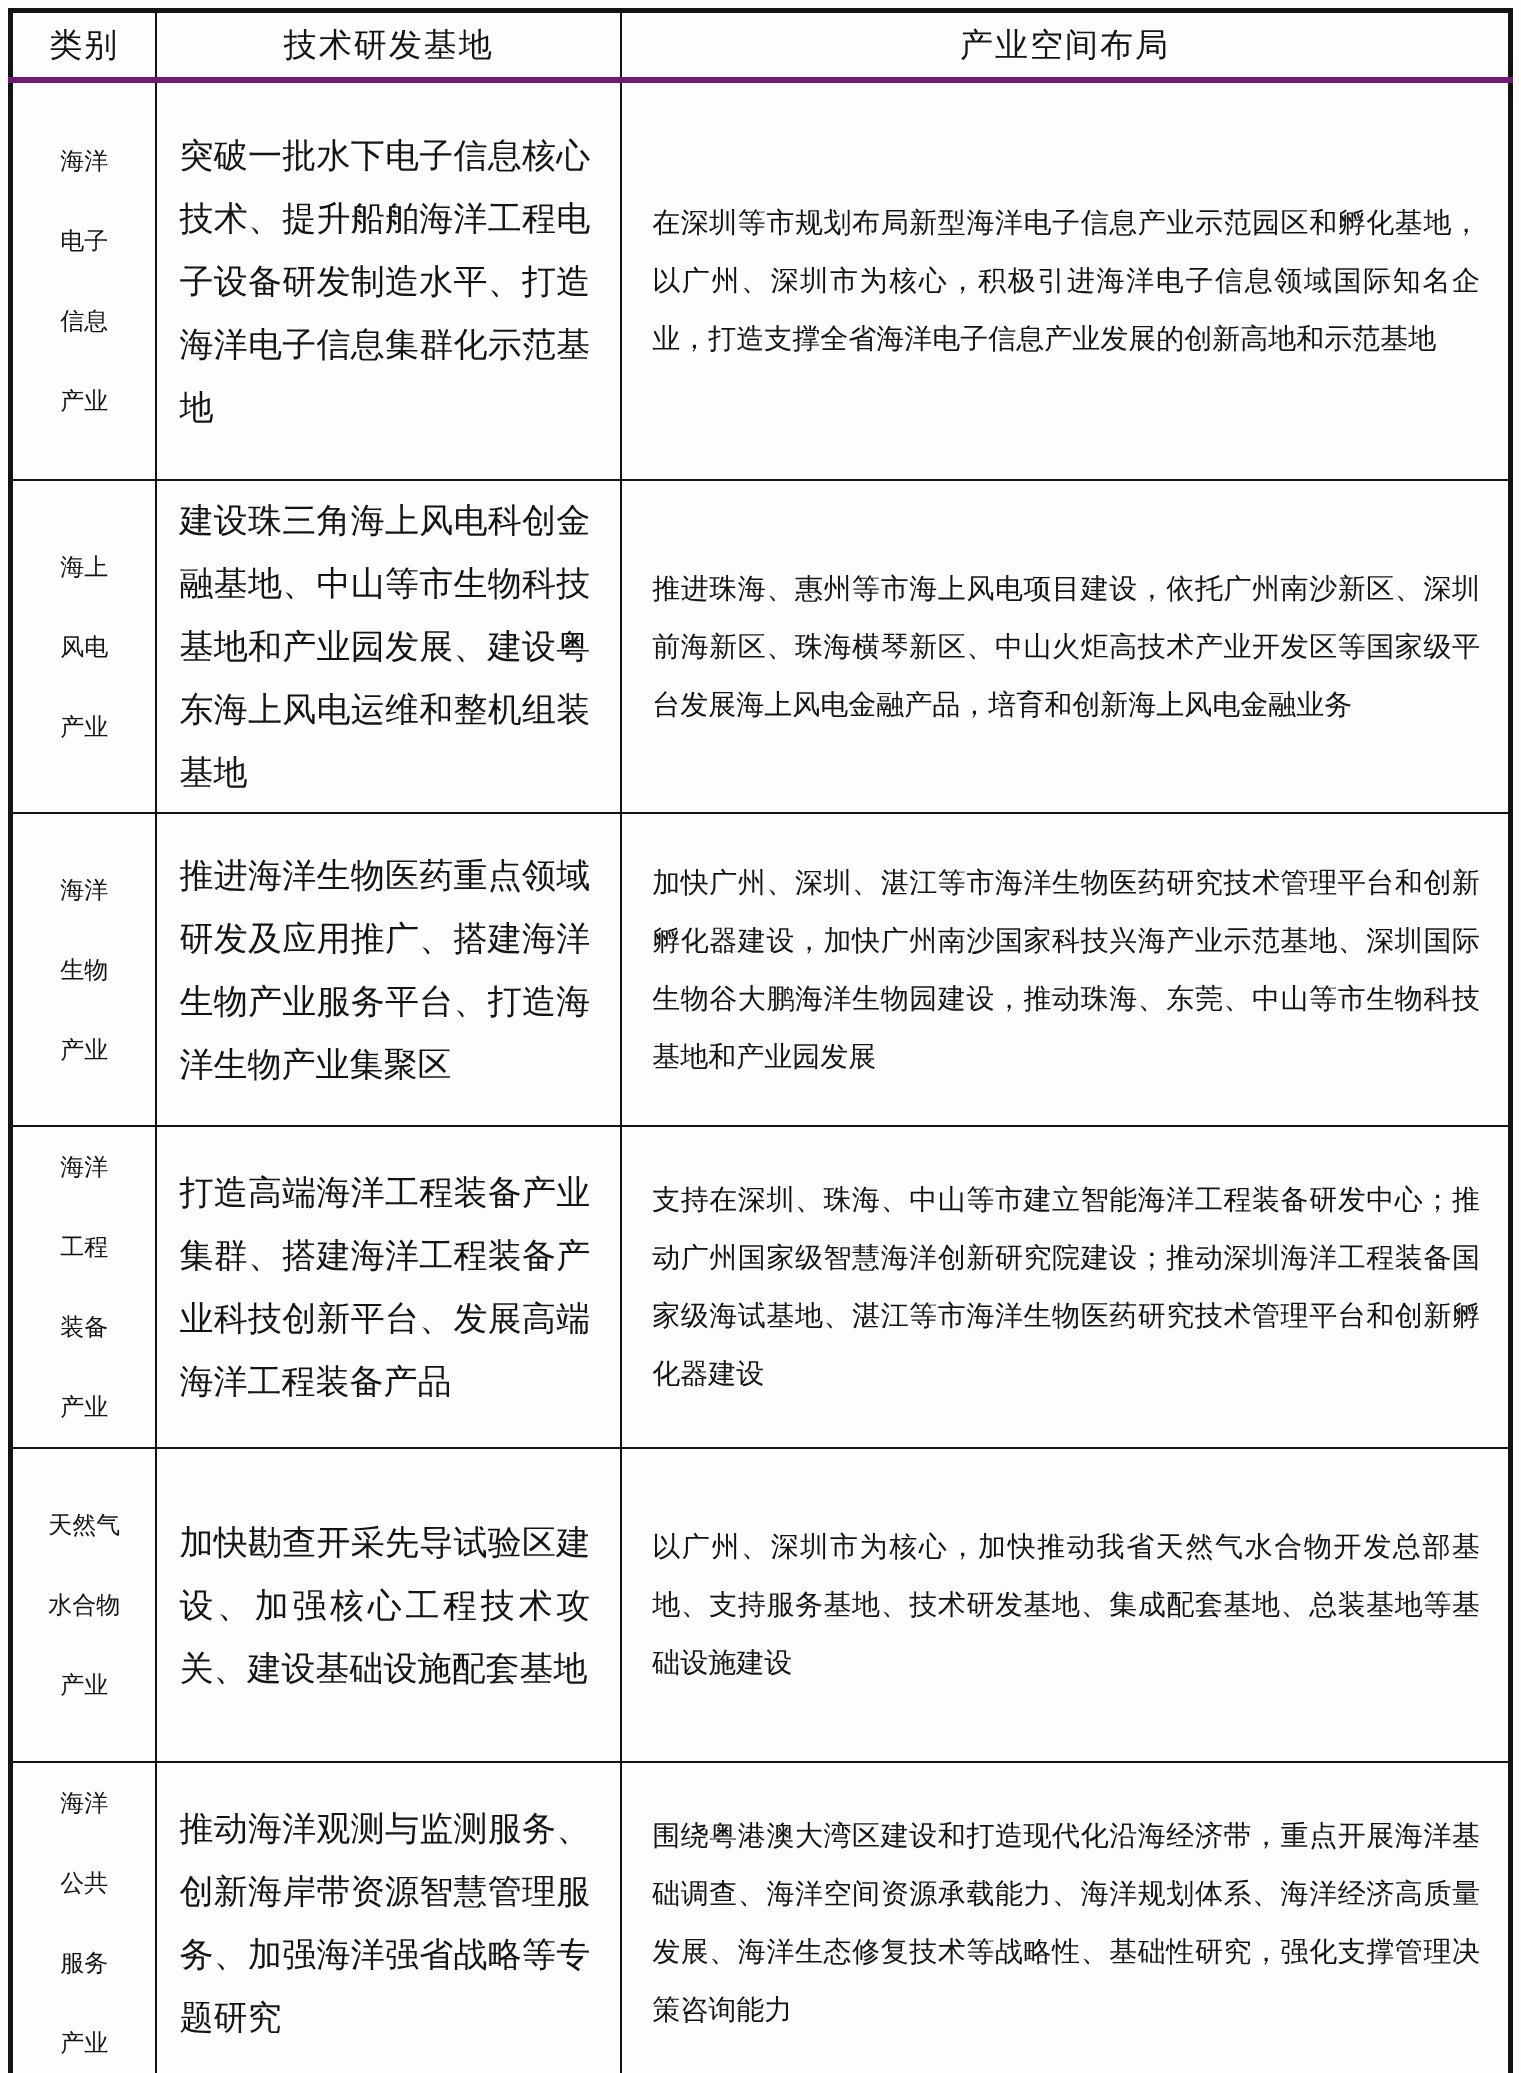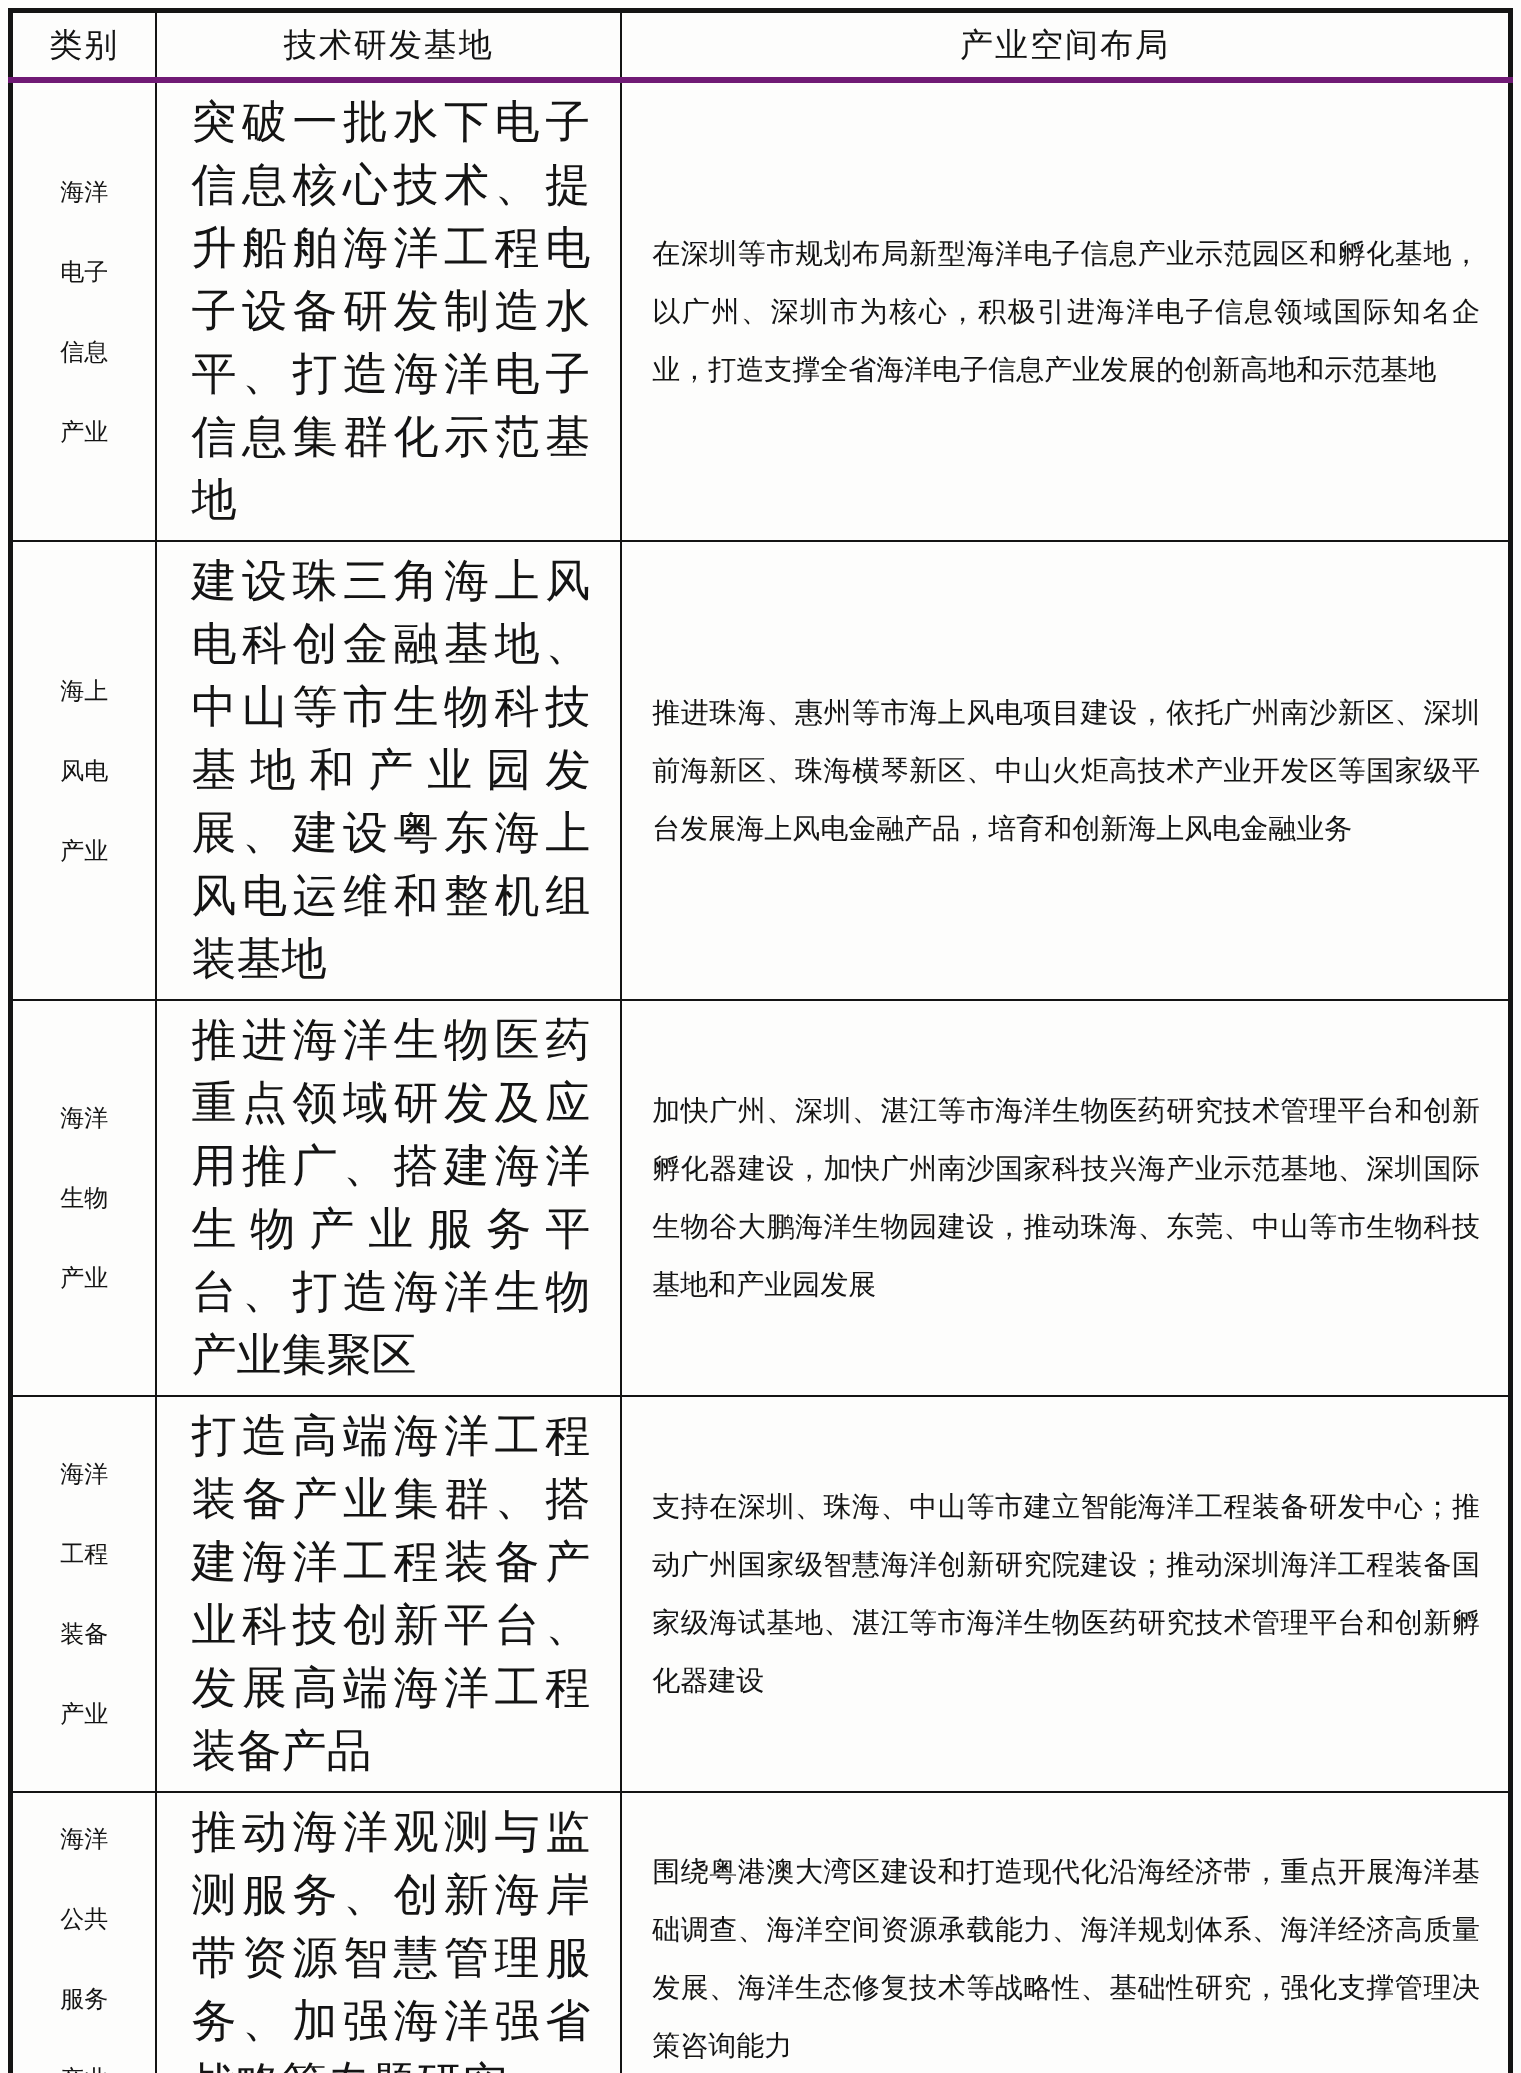--- a/index.html
+++ b/index.html
@@ -38,25 +38,25 @@
     letter-spacing: 2px;
   }
   td.cat {
     text-align: center;
     font-size: 24px;
     line-height: 80px;
     white-space: pre-line;
     padding: 0;
   }
   td.req {
-    font-size: 45px;
+    font-size: 34px;
     line-height: 63px;
     text-align: justify;
     text-justify: inter-character;
-    padding: 8px 30px 8px 34px;
+    padding: 8px 30px 8px 22px;
   }
   td.lay {
     font-size: 28px;
     line-height: 58px;
     text-align: justify;
     text-justify: inter-character;
     padding: 8px 28px 8px 30px;
   }
   tbody tr:nth-child(1) { height: 400px; }
   tbody tr:nth-child(2) { height: 313px; }
@@ -107,20 +107,27 @@
       </tr>
       <tr>
         <td class="cat">海洋
 工程
 装备
 产业</td>
         <td class="req">打造高端海洋工程装备产业集群、搭建海洋工程装备产业科技创新平台、发展高端海洋工程装备产品</td>
         <td class="lay">支持在深圳、珠海、中山等市建立智能海洋工程装备研发中心；推动广州国家级智慧海洋创新研究院建设；推动深圳海洋工程装备国家级海试基地、湛江等市海洋生物医药研究技术管理平台和创新孵化器建设</td>
       </tr>
       <tr>
+        <td class="cat">天然气
+水合物
+产业</td>
+        <td class="req">加快勘查开采先导试验区建设、加强核心工程技术攻关、建设基础设施配套基地</td>
+        <td class="lay">以广州、深圳市为核心，加快推动我省天然气水合物开发总部基地、支持服务基地、技术研发基地、集成配套基地、总装基地等基础设施建设</td>
+      </tr>
+      <tr>
         <td class="cat">海洋
 公共
 服务
 产业</td>
         <td class="req">推动海洋观测与监测服务、创新海岸带资源智慧管理服务、加强海洋强省战略等专题研究</td>
         <td class="lay">围绕粤港澳大湾区建设和打造现代化沿海经济带，重点开展海洋基础调查、海洋空间资源承载能力、海洋规划体系、海洋经济高质量发展、海洋生态修复技术等战略性、基础性研究，强化支撑管理决策咨询能力</td>
       </tr>
     </tbody>
   </table>
 </div>

